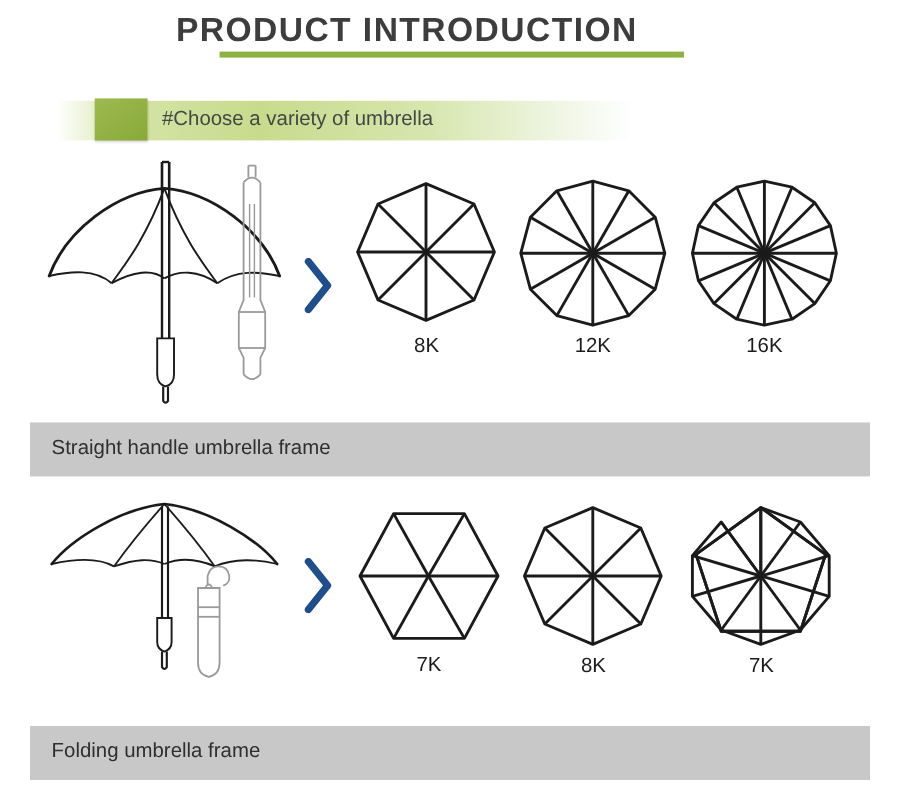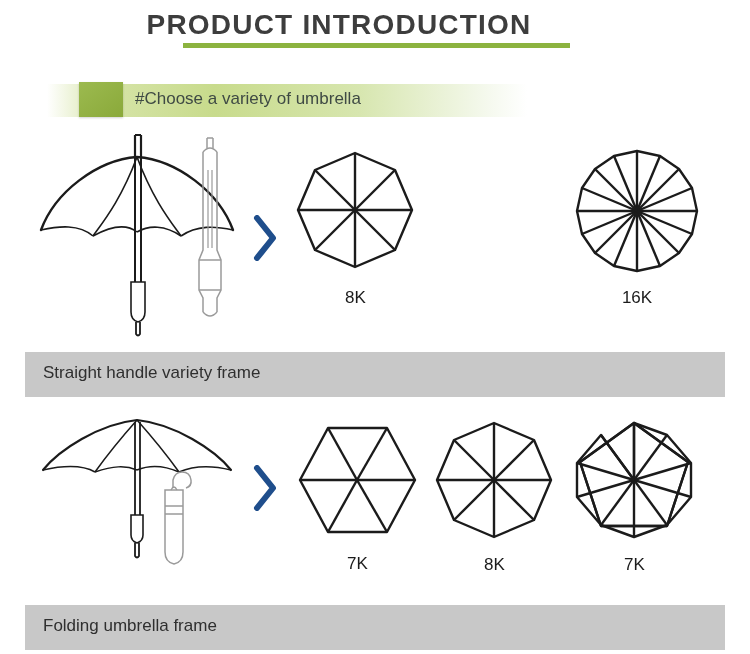--- a/index.html
+++ b/index.html
@@ -116,21 +116,21 @@
   #row-straight .chevron-arrow { top: 85px; }
   #row-folding  .chevron-arrow { top: 55px; }
 
   .canopy-group {
     position: absolute;
     text-align: center;
   }
   .canopy-label {
     font-size: 17px;
     color: #1b1b1b;
-    margin-top: 12px;
+    margin-top: 2px;
   }
 
   svg { display: block; }
   .ink { stroke: #1b1b1b; fill: none; }
   .ink-light { stroke: #9a9a9a; fill: none; }
 </style>
 </head>
 <body>
 
 <div id="page-title-wrap">
@@ -195,20 +195,40 @@
         <line x1="62" y1="62" x2="102" y2="102"></line>
         <line x1="62" y1="62" x2="62" y2="119"></line>
         <line x1="62" y1="62" x2="22" y2="102"></line>
         <line x1="62" y1="62" x2="5" y2="62"></line>
         <line x1="62" y1="62" x2="22" y2="22"></line>
       </g>
     </svg>
     <div class="canopy-label">8K</div>
   </div>
 
+  <div class="canopy-group" style="left:430px; top:16px; width:128px;">
+    <svg width="128" height="130" viewBox="0 0 128 130">
+      <g class="ink" stroke-width="2.4" stroke-linejoin="round">
+        <polygon points="64,5 94,13 116,35 124,65 116,95 94,117 64,125 34,117 12,95 4,65 12,35 34,13"></polygon>
+        <line x1="64" y1="65" x2="64" y2="5"></line>
+        <line x1="64" y1="65" x2="94" y2="13"></line>
+        <line x1="64" y1="65" x2="116" y2="35"></line>
+        <line x1="64" y1="65" x2="124" y2="65"></line>
+        <line x1="64" y1="65" x2="116" y2="95"></line>
+        <line x1="64" y1="65" x2="94" y2="117"></line>
+        <line x1="64" y1="65" x2="64" y2="125"></line>
+        <line x1="64" y1="65" x2="34" y2="117"></line>
+        <line x1="64" y1="65" x2="12" y2="95"></line>
+        <line x1="64" y1="65" x2="4" y2="65"></line>
+        <line x1="64" y1="65" x2="12" y2="35"></line>
+        <line x1="64" y1="65" x2="34" y2="13"></line>
+      </g>
+    </svg>
+    <div class="canopy-label">12K</div>
+  </div>
 
   <div class="canopy-group" style="left:573px; top:16px; width:128px;">
     <svg width="128" height="130" viewBox="0 0 128 130">
       <g class="ink" stroke-width="2.4" stroke-linejoin="round">
         <polygon points="64,5 87,10 106,23 119,42 124,65 119,88 106,107 87,120 64,125 41,120 22,107 9,88 4,65 9,42 22,23 41,10"></polygon>
         <line x1="64" y1="65" x2="64" y2="5"></line>
         <line x1="64" y1="65" x2="87" y2="10"></line>
         <line x1="64" y1="65" x2="106" y2="23"></line>
         <line x1="64" y1="65" x2="119" y2="42"></line>
         <line x1="64" y1="65" x2="124" y2="65"></line>
@@ -223,21 +243,21 @@
         <line x1="64" y1="65" x2="9" y2="42"></line>
         <line x1="64" y1="65" x2="22" y2="23"></line>
         <line x1="64" y1="65" x2="41" y2="10"></line>
       </g>
     </svg>
     <div class="canopy-label">16K</div>
   </div>
 </div>
 
 <div class="gray-bar" id="bar-straight">
-  <div class="gray-bar-label">Straight handle variety frame</div>
+  <div class="gray-bar-label">Straight handle umbrella frame</div>
 </div>
 
 <div class="row" id="row-folding">
 
   <div class="umbrella-illustration">
     <svg width="230" height="175" viewBox="0 0 230 175">
 
       <path class="ink" stroke-width="2.2" stroke-linecap="round" d="M18 60 C 34 40, 74 14, 112 10 C 150 14, 190 40, 206 60"></path>
       <path class="ink" stroke-width="1.5" d="M18 60 C 36 56, 56 54, 70 62"></path>
       <path class="ink" stroke-width="1.5" d="M70 62 C 80 48, 96 28, 112 10"></path>

